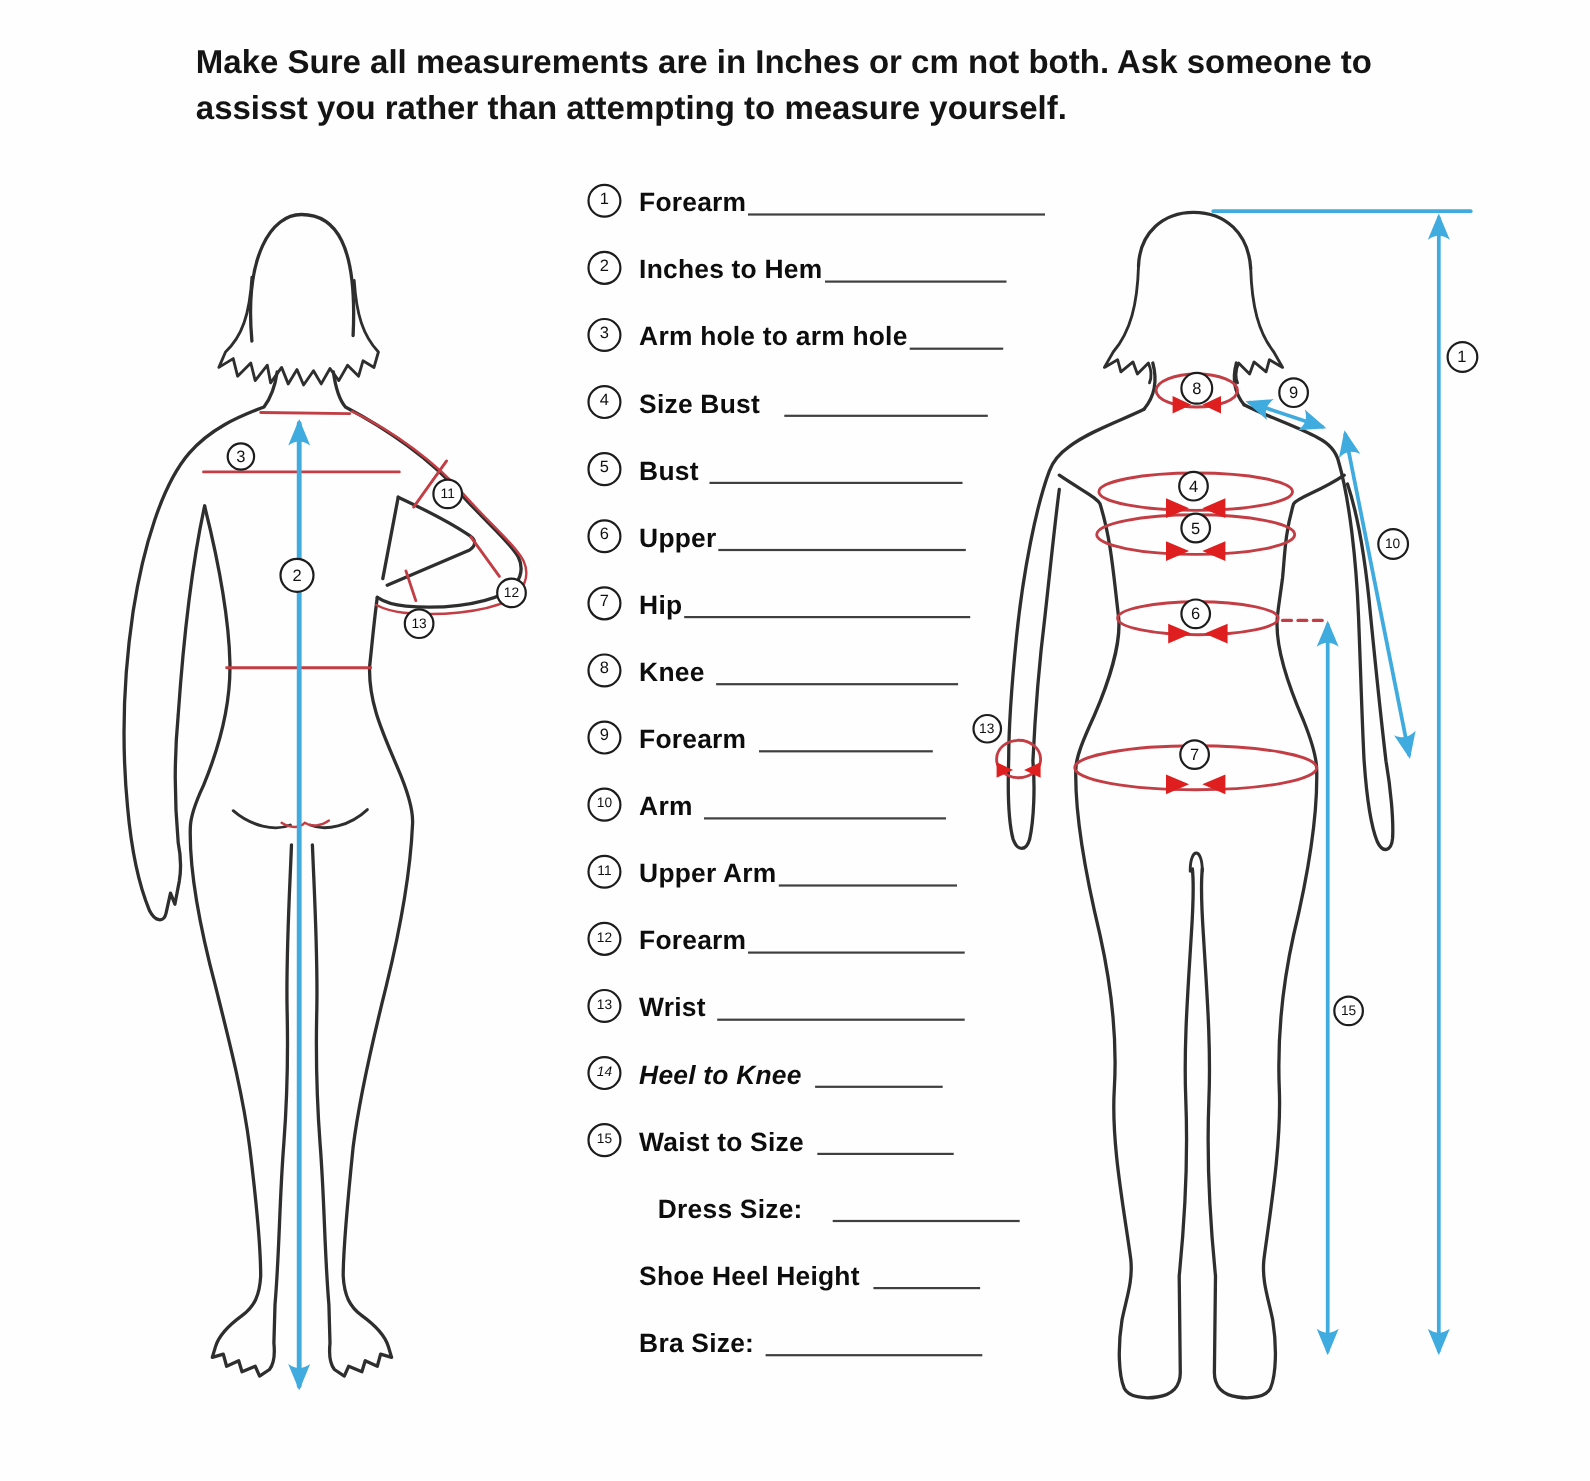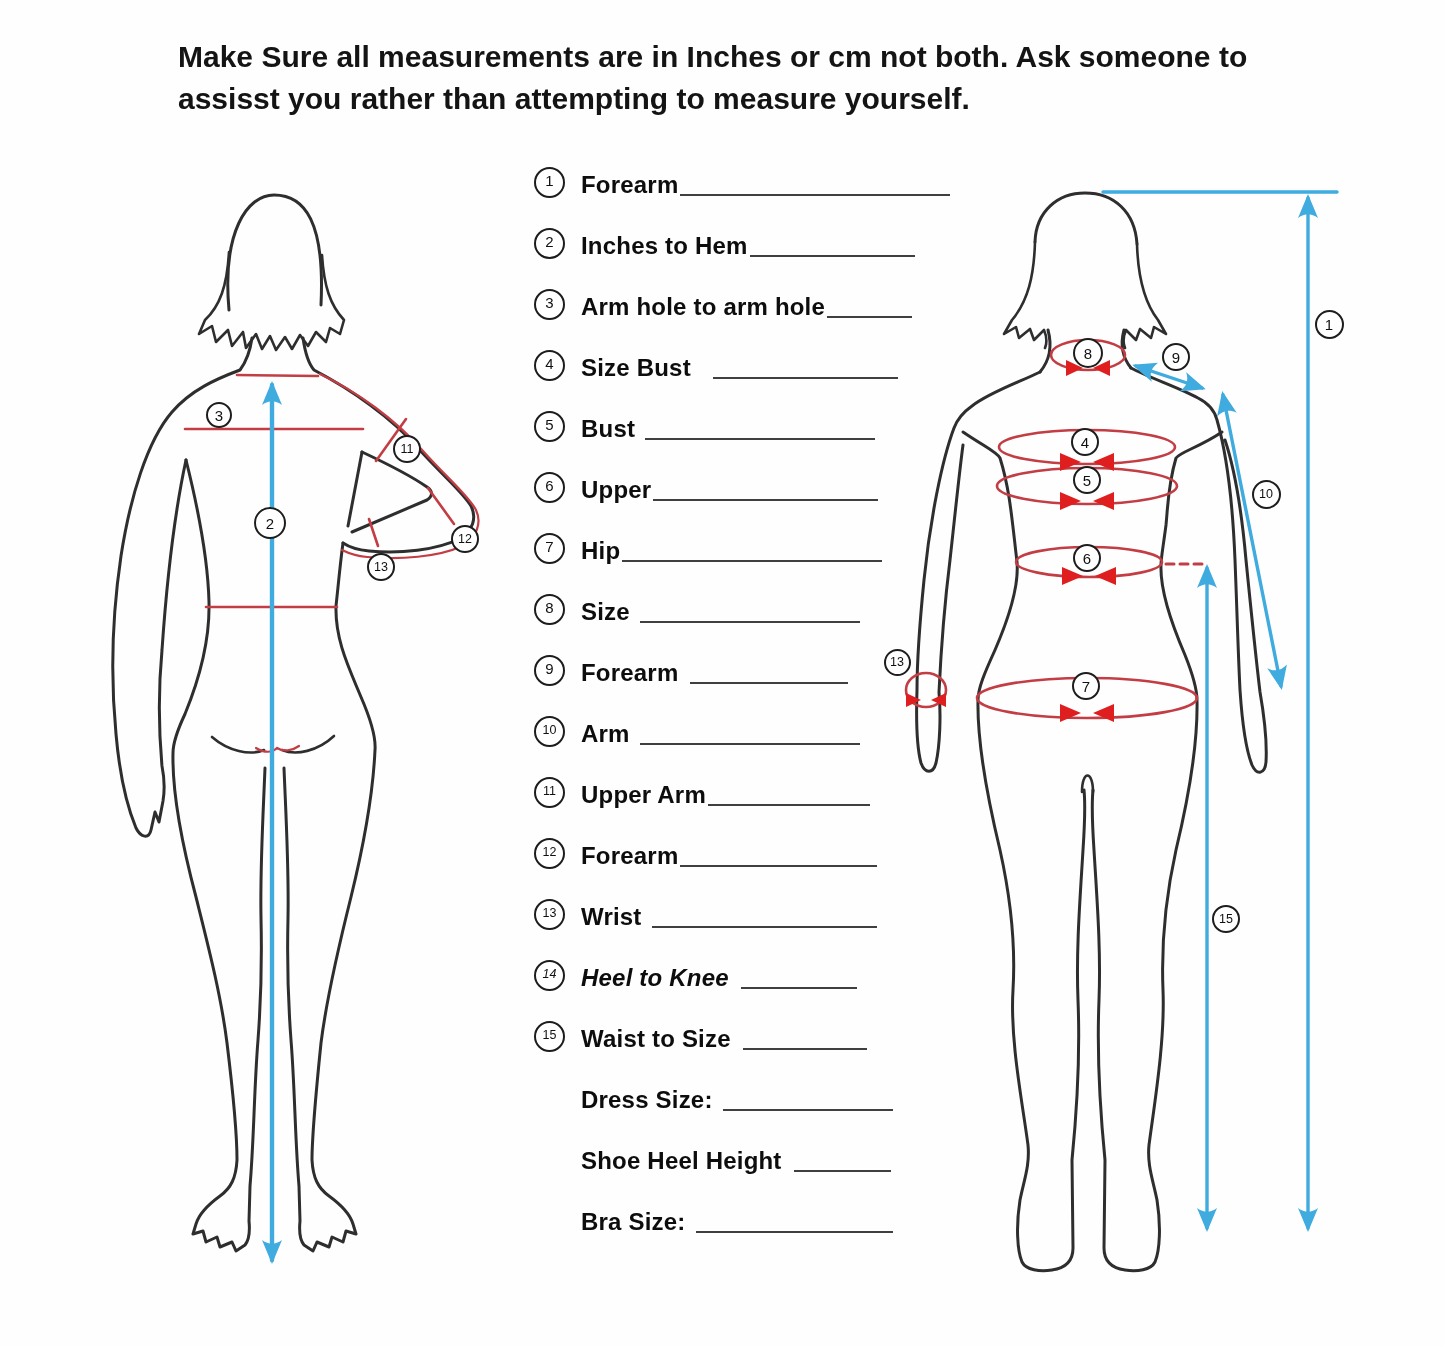--- a/index.html
+++ b/index.html
@@ -183,21 +183,21 @@
         <span class="m-label">Upper</span>
         <span class="m-line" style="width: 225px; margin-left: 2px;"></span>
       </div>
       <div class="m-row" style="top: 366px;">
         <span class="m-circle">7</span>
         <span class="m-label">Hip</span>
         <span class="m-line" style="width: 260px; margin-left: 2px;"></span>
       </div>
       <div class="m-row" style="top: 427px;">
         <span class="m-circle">8</span>
-        <span class="m-label">Size</span>
+        <span class="m-label">Knee</span>
         <span class="m-line" style="width: 220px; margin-left: 10px;"></span>
       </div>
       <div class="m-row" style="top: 488px;">
         <span class="m-circle">9</span>
         <span class="m-label">Forearm</span>
         <span class="m-line" style="width: 158px; margin-left: 12px;"></span>
       </div>
       <div class="m-row" style="top: 549px;">
         <span class="m-circle two">10</span>
         <span class="m-label">Arm</span>
@@ -221,21 +221,21 @@
       <div class="m-row" style="top: 793px; font-style: italic;">
         <span class="m-circle two">14</span>
         <span class="m-label">Heel to Knee</span>
         <span class="m-line" style="width: 116px; margin-left: 12px;"></span>
       </div>
       <div class="m-row" style="top: 854px;">
         <span class="m-circle two">15</span>
         <span class="m-label">Waist to Size</span>
         <span class="m-line" style="width: 124px; margin-left: 12px;"></span>
       </div>
-      <div class="m-row" style="top: 915px;">
+      <div class="m-row" style="top: 915px; gap: 17px;">
         <span class="m-circle hidden"></span>
         <span class="m-label">Dress Size:</span>
         <span class="m-line" style="width: 170px; margin-left: 10px;"></span>
       </div>
       <div class="m-row" style="top: 976px;">
         <span class="m-circle hidden"></span>
         <span class="m-label">Shoe Heel Height</span>
         <span class="m-line" style="width: 97px; margin-left: 12px;"></span>
       </div>
       <div class="m-row" style="top: 1037px;">

